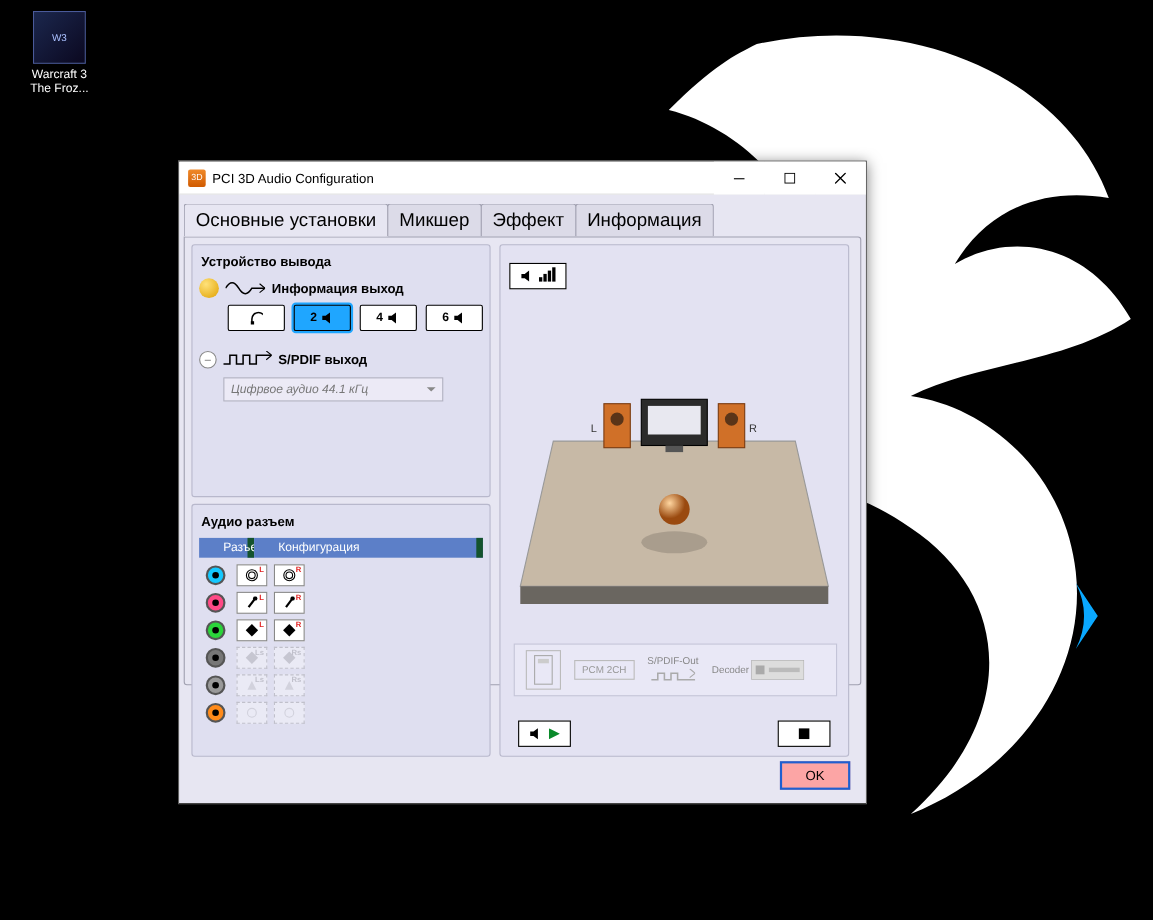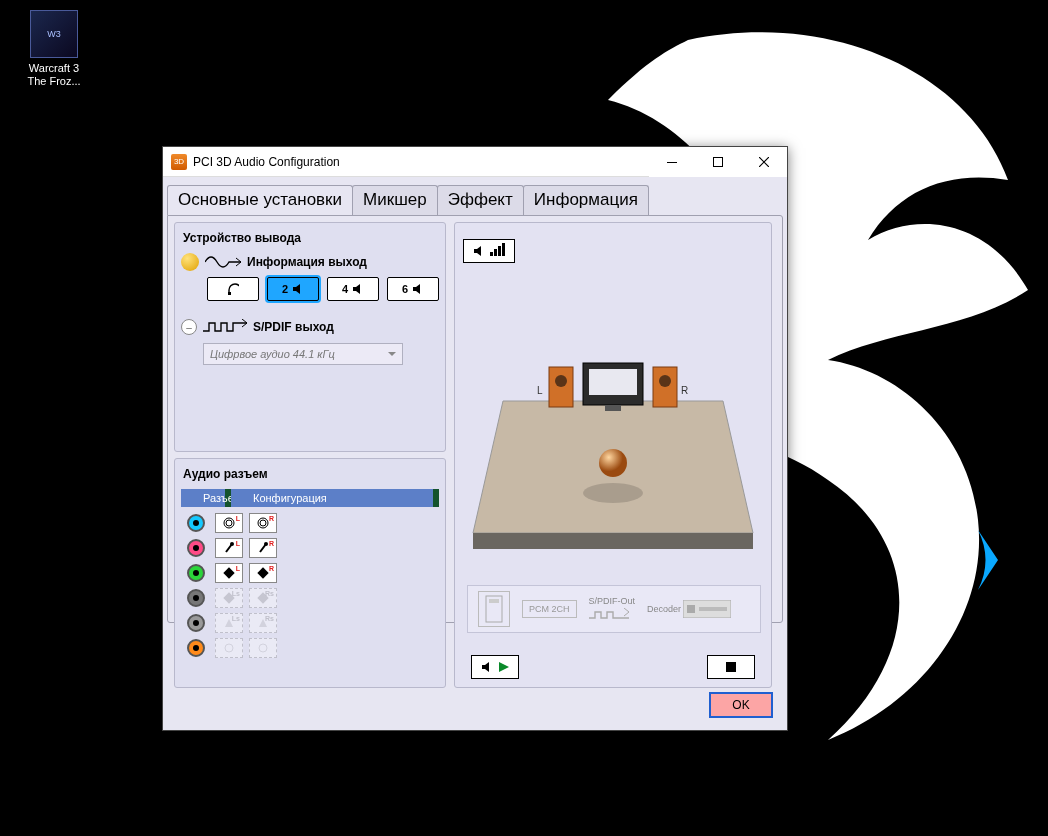--- a/index.html
+++ b/index.html
@@ -370,21 +370,21 @@
         </div>
 
         <div class="spdif-strip">
           <div class="sp-block">
             <svg width="18" height="28">
                 <rect x="1" y="1" width="16" height="26" fill="none" stroke="#aaa"></rect>
                 <rect x="4" y="4" width="10" height="4" fill="#ccc"></rect>
               </svg>
           </div>
           <div class="sp-block">PCM 2CH</div>
-          <div style="display:flex;flex-direction:column;align-items:flex-start;gap:2px">
+          <div style="display:flex;flex-direction:column;align-items:center;gap:2px">
             <span class="sp-title">S/PDIF-Out</span>
             <svg width="40" height="14">
                 <path d="M0 10 H6 V4 H12 V10 H18 V4 H24 V10 H40" fill="none" stroke="#aaa" stroke-width="1.4"></path>
                 <path d="M35 0 L40 4 L35 8" fill="none" stroke="#aaa"></path>
               </svg>
           </div>
           <div style="display:flex;flex-direction:row;align-items:center;gap:2px">
             <span class="sp-title">Decoder</span>
             <svg width="48" height="18">
                 <rect x="0" y="0" width="48" height="18" fill="#ddd" stroke="#aaa"></rect>

